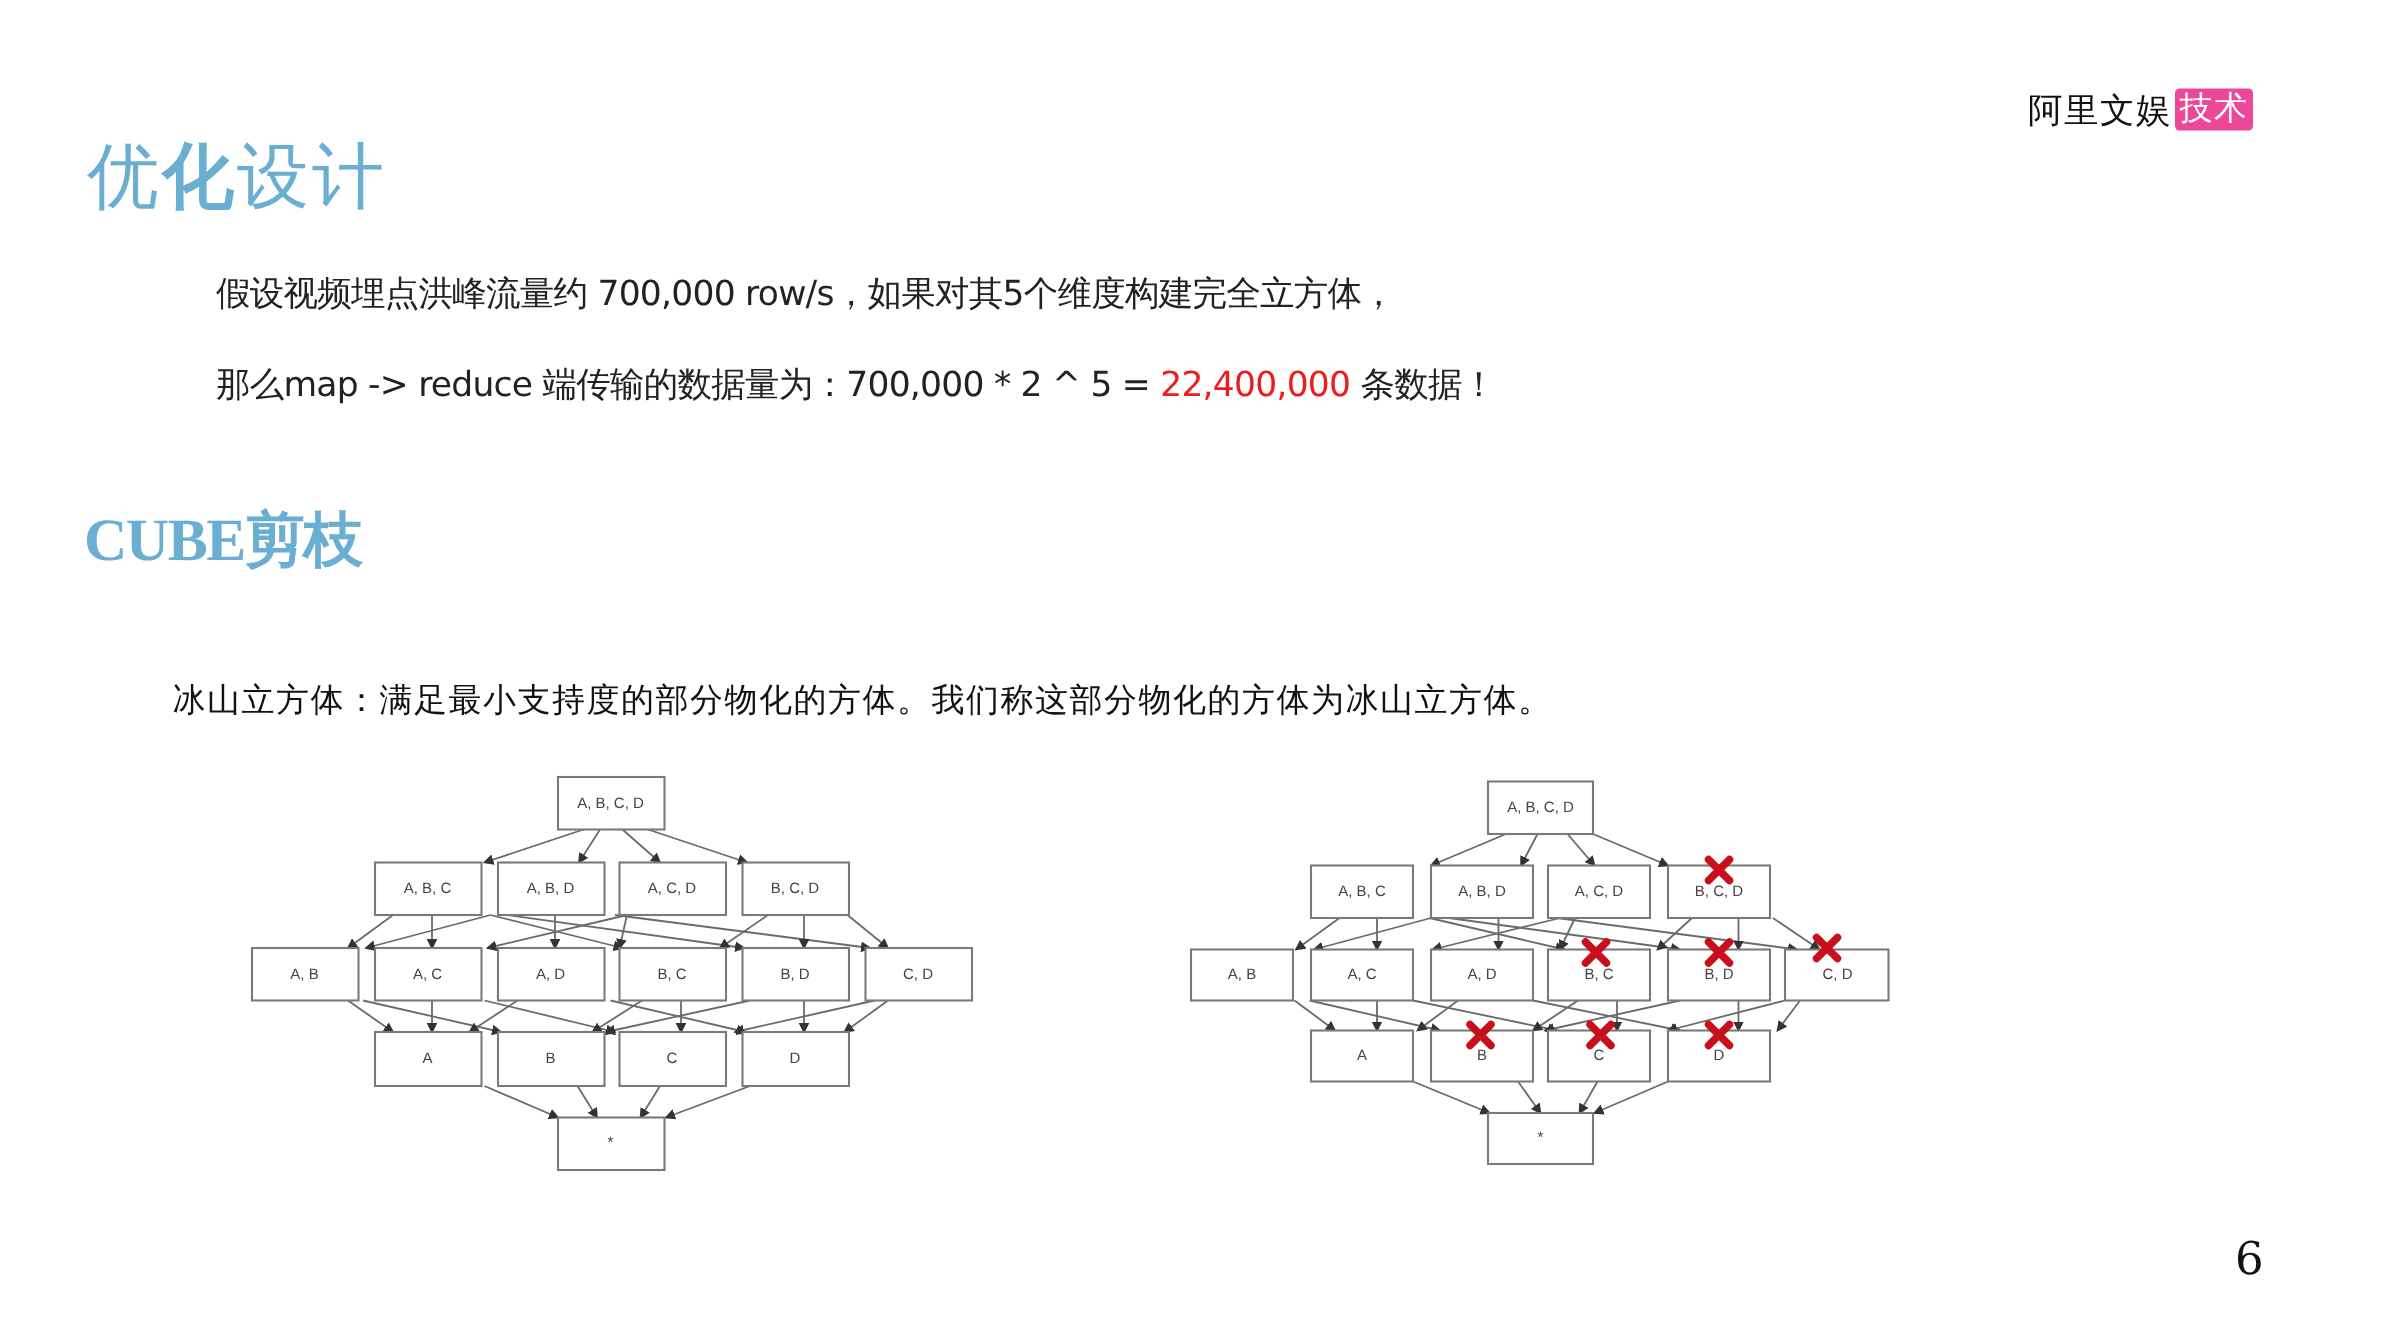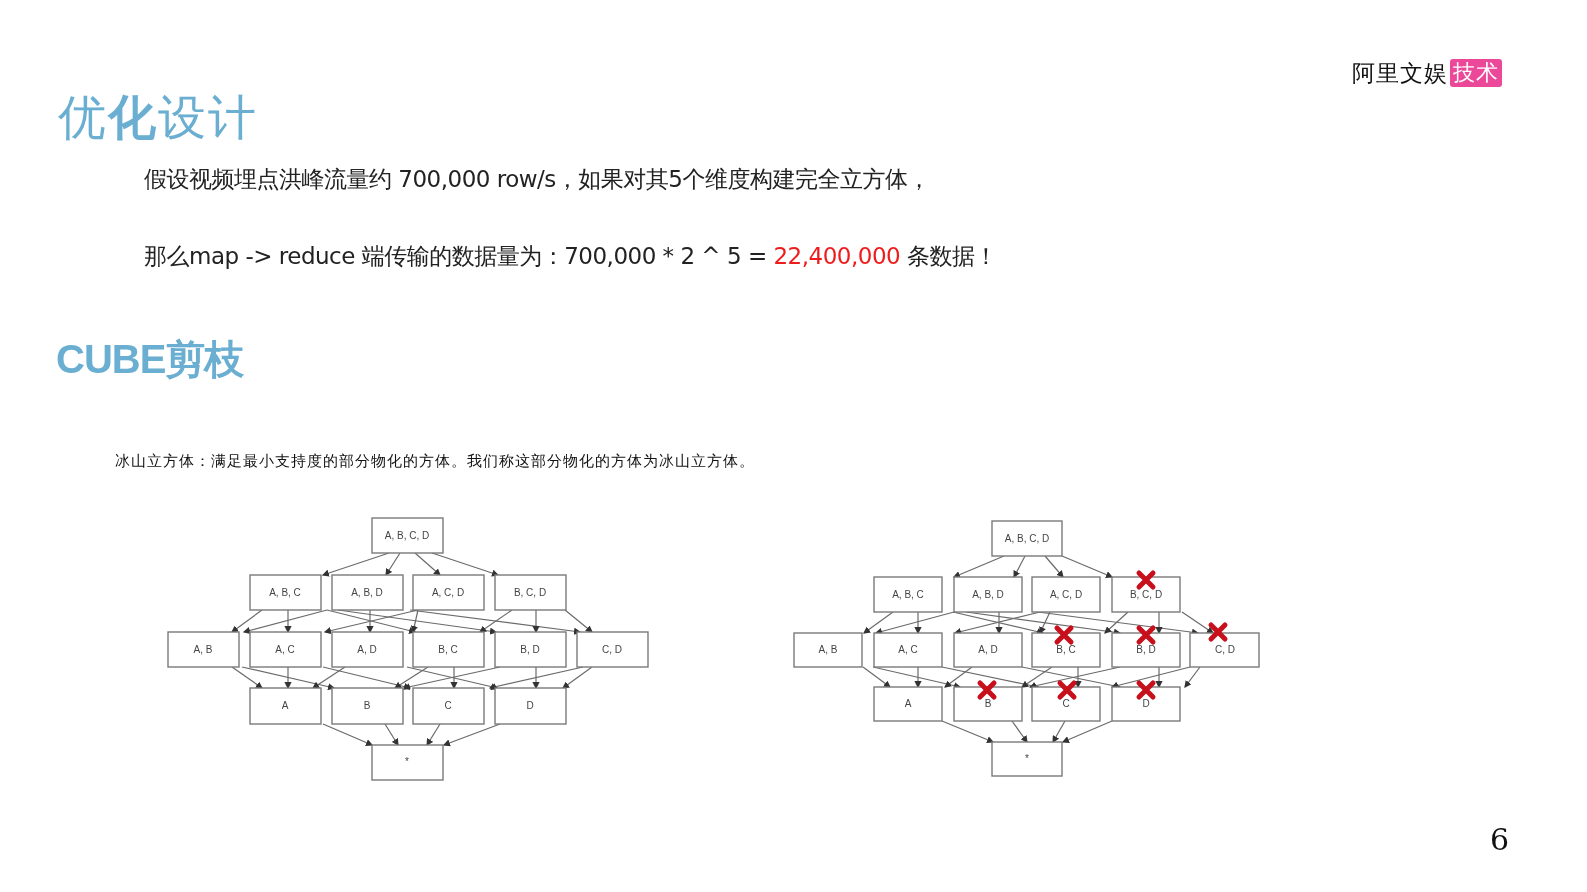--- a/index.html
+++ b/index.html
@@ -5,25 +5,25 @@
   html, body { margin:0; padding:0; }
   body { width:1587px; height:892px; background:#ffffff; position:relative; overflow:hidden;
          font-family: "DejaVu Sans", "Liberation Sans", sans-serif; color:#222; }
   .abs { position:absolute; }
   .logo { left:1352px; top:58px; height:30px; display:flex; align-items:center; gap:2px; }
   .logo-main { font-size:23px; color:#111; letter-spacing:1px; font-family:Liberation Sans, sans-serif; }
   .logo-badge { font-size:22px; color:#fff; background:#ec4899; padding:0 3px; border-radius:3px; line-height:28px; letter-spacing:1px; }
   .title1 { left:58px; top:86px; font-size:48px; color:#6aaed1; font-family:"DejaVu Serif", serif; letter-spacing:2px; }
   .title1 b { font-weight:bold; }
   .line { left:144px; font-size:23px; color:#222; font-family:"DejaVu Sans", sans-serif; letter-spacing:-0.5px; }
-  .line1 { top:164px;text-align:right; }
+  .line1 { top:180px;text-align:right; }
   .line2 { top:241px; }
   .red { color:#ee1c1c;margin-top:44px; }
-  .title2 { left:56px; top:332px; font-size:40px; color:#6aaed1; font-weight:bold; font-family:Liberation Sans, sans-serif; letter-spacing:-1px; }
-  .desc { left:115px; top:452px; font-size:15px; color:#111; font-family:"DejaVu Serif", serif; letter-spacing:1px; }
+  .title2 { left:56px; top:332px; font-size:40px; color:#6aaed1; font-weight:bold; font-family:Liberation Serif, serif; letter-spacing:-1px; }
+  .desc { left:115px; top:452px; font-size:22px; color:#111; font-family:"DejaVu Serif", serif; letter-spacing:1px; }
   .pagenum { left:1490px; top:822px; font-size:30px; color:#111; font-family:"DejaVu Serif", serif; }
   svg.diagram { position:absolute; left:0; top:0; }
   .node rect { fill:#fff; stroke:#7a7a7a; stroke-width:1.4; }
   .node text { font-family:"Liberation Sans", sans-serif; font-size:10px; fill:#444; text-anchor:middle; dominant-baseline:middle; }
   .edge { stroke:#6a6a6a; stroke-width:1.2; fill:none; marker-end:url(#arr); }
   .xmark path { stroke:#c8101c; stroke-width:5; stroke-linecap:round; }
 </style>
 </head>
 <body>
 

